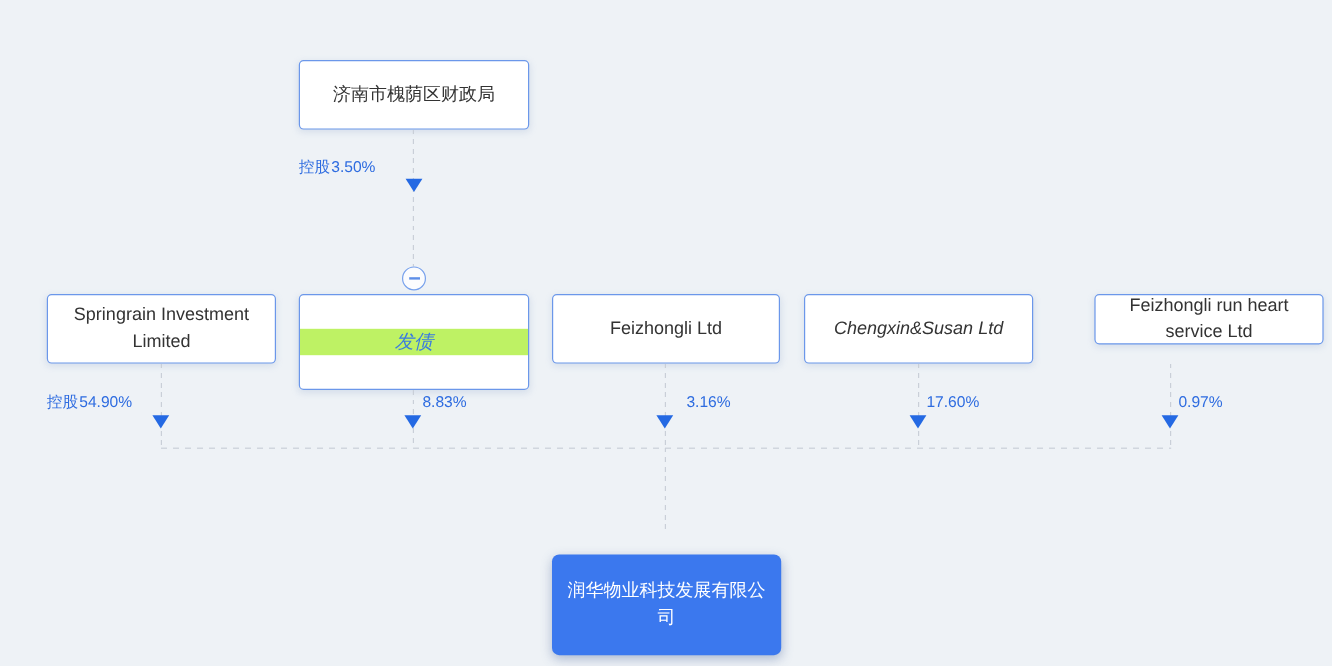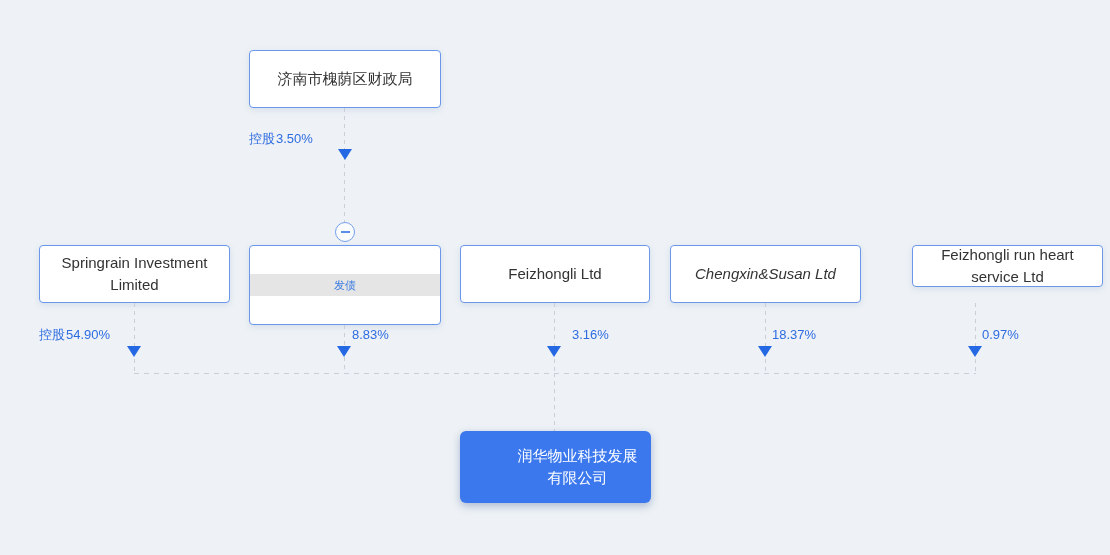--- a/index.html
+++ b/index.html
@@ -31,27 +31,28 @@
     align-items: center;
     justify-content: center;
     text-align: center;
     color: #333333;
     font-size: 15px;
     line-height: 1.45;
     padding: 4px 10px;
   }
   .node .badge {
     height: 22px;
-    background: #e5e5e5;
+    background: #bef264;
     color: #3a7be0;
-    font-size: 11px;
+    font-size: 16px;
     display: flex;
     align-items: center;
     justify-content: center;
     cursor: pointer;
+    font-style: italic;
   }
   .node.target {
     background: #3b78ee;
     border: none;
     border-radius: 6px;
     box-shadow: 0 3px 9px rgba(90,115,165,0.45);
   }
   .node.target .name { color: #ffffff; padding: 6px 12px; }
 
   
@@ -155,32 +156,32 @@
     <span>控股</span>
     <span>54.90%</span>
   </div>
   <div class="pct-row" style="left:352px; top:327px;">
     <span>8.83%</span>
   </div>
   <div class="pct-row" style="left:572px; top:327px;">
     <span>3.16%</span>
   </div>
   <div class="pct-row" style="left:772px; top:327px;">
-    <span>18.37%</span>
+    <span>17.60%</span>
   </div>
   <div class="pct-row" style="left:982px; top:327px;">
     <span>0.97%</span>
   </div>
 
   <div class="arrow" style="left:127px; top:346px;"></div>
   <div class="arrow" style="left:337px; top:346px;"></div>
   <div class="arrow" style="left:547px; top:346px;"></div>
   <div class="arrow" style="left:758px; top:346px;"></div>
   <div class="arrow" style="left:968px; top:346px;"></div>
 
   <div class="hline" style="left:134px; top:373px; width:842px;"></div>
   <div class="vline" style="left:554px; top:373px; height:72px;"></div>
 
-  <div class="node target" style="left:460px; top:431px; width:191px; height:72px;padding-left:44px;">
+  <div class="node target" style="left:460px; top:462px; width:191px; height:84px;">
     <div class="name">润华物业科技发展有限公司</div>
   </div>
 
 </div>
 
 </body></html>

